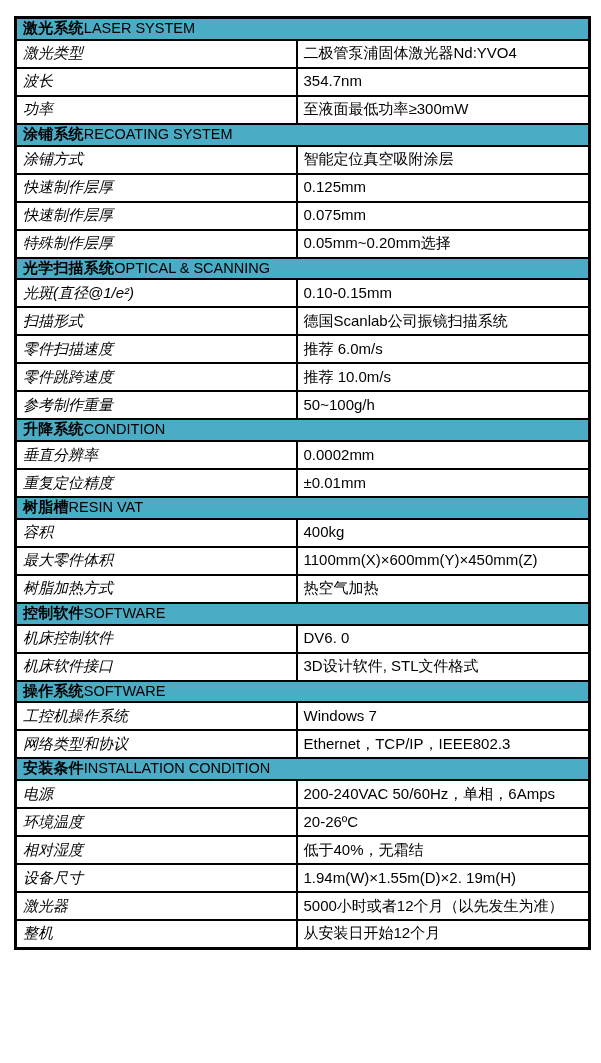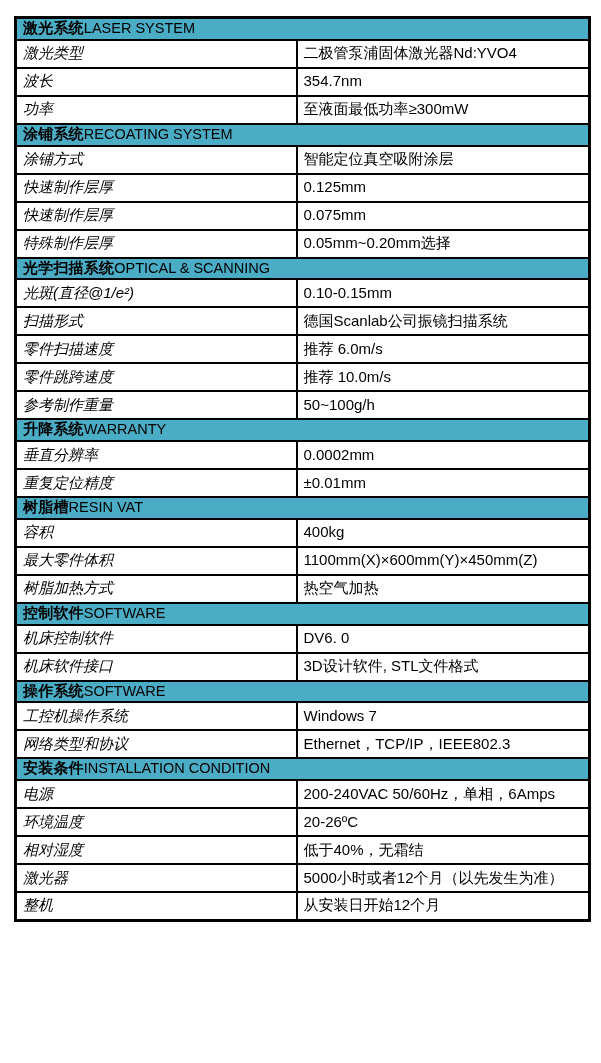--- a/index.html
+++ b/index.html
@@ -101,21 +101,21 @@
         </tr>
         <tr class="data">
           <td class="label">零件跳跨速度</td>
           <td class="value">推荐 10.0m/s</td>
         </tr>
         <tr class="data">
           <td class="label">参考制作重量</td>
           <td class="value">50~100g/h</td>
         </tr>
         <tr class="sec">
-          <td colspan="2"><span class="zh">升降系统</span><span class="en">WARRANTY</span></td>
+          <td colspan="2"><span class="zh">升降系统</span><span class="en">CONDITION</span></td>
         </tr>
         <tr class="data">
           <td class="label">垂直分辨率</td>
           <td class="value">0.0002mm</td>
         </tr>
         <tr class="data">
           <td class="label">重复定位精度</td>
           <td class="value">±0.01mm</td>
         </tr>
         <tr class="sec">
@@ -164,20 +164,24 @@
         </tr>
         <tr class="data">
           <td class="label">环境温度</td>
           <td class="value">20-26ºC</td>
         </tr>
         <tr class="data">
           <td class="label">相对湿度</td>
           <td class="value">低于40%，无霜结</td>
         </tr>
         <tr class="data">
+          <td class="label">设备尺寸</td>
+          <td class="value">1.94m(W)×1.55m(D)×2. 19m(H)</td>
+        </tr>
+        <tr class="data">
           <td class="label">激光器</td>
           <td class="value">5000小时或者12个月（以先发生为准）</td>
         </tr>
         <tr class="data">
           <td class="label">整机</td>
           <td class="value">从安装日开始12个月</td>
         </tr>
       </tbody>
   </table>
 </div>

